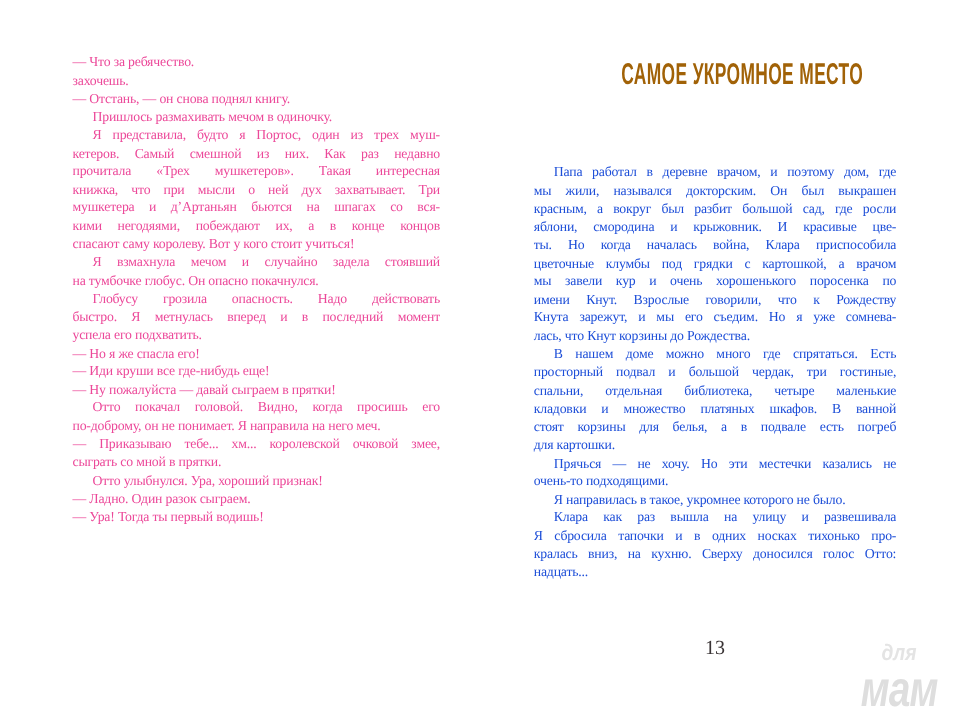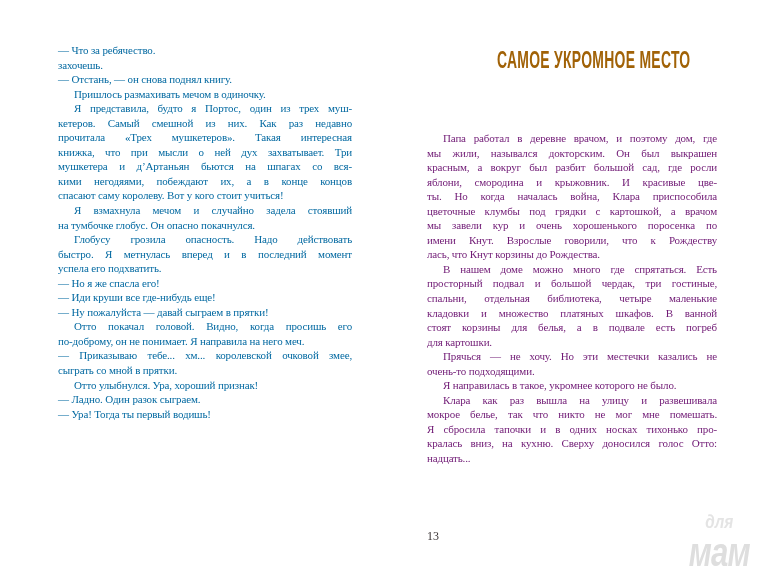--- a/index.html
+++ b/index.html
@@ -43,22 +43,23 @@
     font-family: "Liberation Sans", sans-serif;
     font-weight: 700;
     font-size: 24px;
     letter-spacing: 0.5px;
     transform: scaleX(0.58);
     transform-origin: center;
     white-space: nowrap;
   }
   #page-number {
     position: absolute;
-    top: 529px; left: 427px; width: 290px;
-    font-size: 12px;
+    top: 510px; left: 427px; width: 290px;
+    text-align: center;
+    font-size: 16px;
     color: #3a3435;
   }
   #watermark {
     position: absolute;
     right: 12px; bottom: 6px;
     text-align: center;
     font-family: "Liberation Sans", sans-serif;
     font-weight: 700;
     user-select: none;
     line-height: 1;
@@ -75,21 +76,21 @@
     display: block;
     font-size: 40px;
     transform: scaleX(0.78);
     transform-origin: center bottom;
     letter-spacing: -1px;
   }
 </style>
 </head>
 <body style="background: rgb(255, 255, 255);">
 
-<div id="left-page" class="page-col" style="color: #0369a1;">
+<div id="left-page" class="page-col" style="color: #ec4899;">
     <div class="tline">— Что за ребячество.</div>
     <div class="tline">захочешь.</div>
     <div class="tline">— Отстань, — он снова поднял книгу.</div>
     <div class="tline ind">Пришлось размахивать мечом в одиночку.</div>
     <div class="tline ind just">Я представила, будто я Портос, один из трех муш-</div>
     <div class="tline just">кетеров. Самый смешной из них. Как раз недавно</div>
     <div class="tline just">прочитала «Трех мушкетеров». Такая интересная</div>
     <div class="tline just">книжка, что при мысли о ней дух захватывает. Три</div>
     <div class="tline just">мушкетера и д’Артаньян бьются на шпагах со вся-</div>
     <div class="tline just">кими негодяями, побеждают их, а в конце концов</div>
@@ -108,41 +109,41 @@
     <div class="tline">сыграть со мной в прятки.</div>
     <div class="tline ind">Отто улыбнулся. Ура, хороший признак!</div>
     <div class="tline">— Ладно. Один разок сыграем.</div>
     <div class="tline">— Ура! Тогда ты первый водишь!</div>
   </div>
 
 <div id="chapter-title" style="color: #a16207;">
   <span>САМОЕ УКРОМНОЕ МЕСТО</span>
 </div>
 
-<div id="right-body" class="page-col" style="color: #701a75; font-family: Liberation Serif, serif;">
+<div id="right-body" class="page-col" style="color: #1d4ed8; font-family: Liberation Serif, serif;">
     <div class="tline ind just">Папа работал в деревне врачом, и поэтому дом, где</div>
     <div class="tline just">мы жили, назывался докторским. Он был выкрашен</div>
     <div class="tline just">красным, а вокруг был разбит большой сад, где росли</div>
     <div class="tline just">яблони, смородина и крыжовник. И красивые цве-</div>
     <div class="tline just">ты. Но когда началась война, Клара приспособила</div>
     <div class="tline just">цветочные клумбы под грядки с картошкой, а врачом</div>
     <div class="tline just">мы завели кур и очень хорошенького поросенка по</div>
     <div class="tline just">имени Кнут. Взрослые говорили, что к Рождеству</div>
+    <div class="tline just">Кнута зарежут, и мы его съедим. Но я уже сомнева-</div>
     <div class="tline">лась, что Кнут корзины до Рождества.</div>
     <div class="tline ind just">В нашем доме можно много где спрятаться. Есть</div>
     <div class="tline just">просторный подвал и большой чердак, три гостиные,</div>
     <div class="tline just">спальни, отдельная библиотека, четыре маленькие</div>
     <div class="tline just">кладовки и множество платяных шкафов. В ванной</div>
     <div class="tline just">стоят корзины для белья, а в подвале есть погреб</div>
     <div class="tline">для картошки.</div>
     <div class="tline ind just">Прячься — не хочу. Но эти местечки казались не</div>
     <div class="tline">очень-то подходящими.</div>
     <div class="tline ind">Я направилась в такое, укромнее которого не было.</div>
     <div class="tline ind just">Клара как раз вышла на улицу и развешивала</div>
-    <div class="tline just">мокрое белье, так что никто не мог мне помешать.</div>
     <div class="tline just">Я сбросила тапочки и в одних носках тихонько про-</div>
     <div class="tline just">кралась вниз, на кухню. Сверху доносился голос Отто:</div>
     <div class="tline">надцать...</div>
   </div>
 
 <div id="page-number">13</div>
 
 <div id="watermark">
   <span class="wm-top" style="color: rgb(228, 228, 228);">для</span>
   <span class="wm-bottom" style="color: rgb(222, 222, 222);">мам</span>

